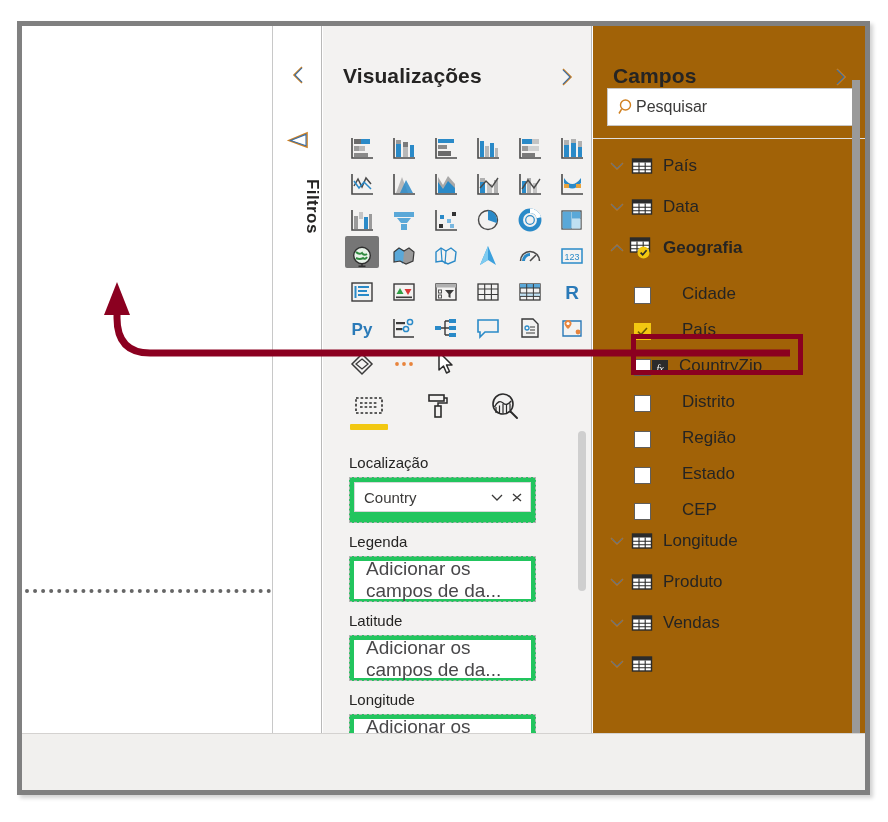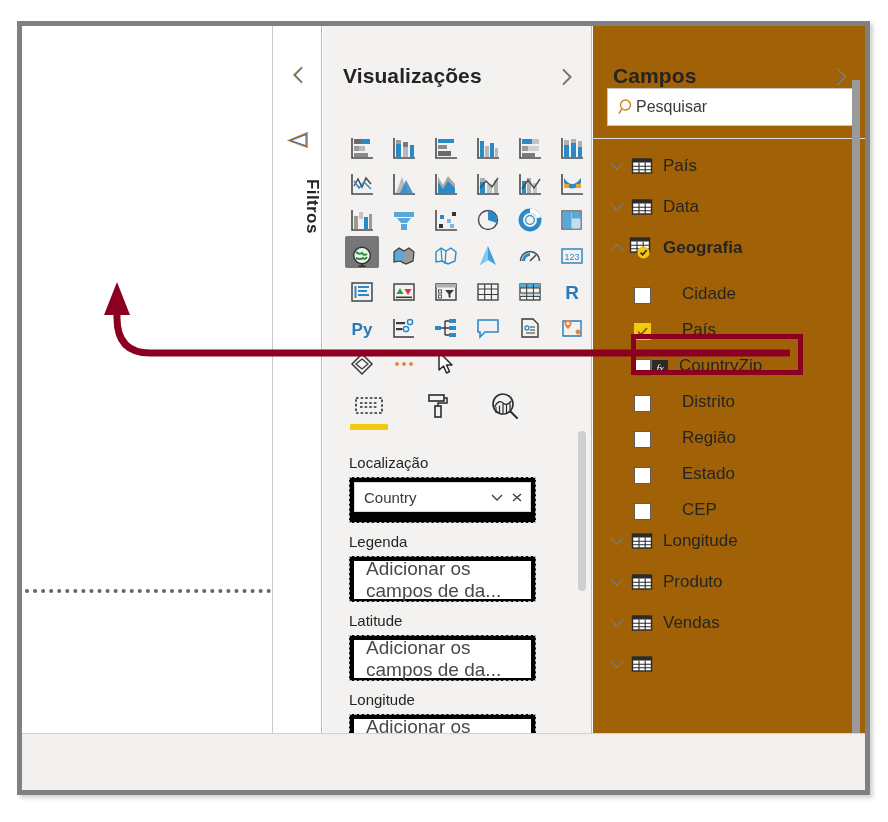--- a/index.html
+++ b/index.html
@@ -99,21 +99,21 @@
   }
 
   .wells {
     position: absolute; top: 408px; left: 0; width: 235px; height: 309px;
     padding: 10px 22px 0 26px;
     overflow: hidden;
   }
   .well-label { font-size: 15px; color: #252423; margin: 10px 0 6px 0; }
   .well-box {
     border: 1px dashed #b3b3b3;
-    background: #000000;
+    background: #22c55e;
     padding: 4px;
     height: 46px;
   }
   .well-chip {
     background: #ffffff; border: 1px solid #d8d8d8;
     height: 30px; display: flex; align-items: center;
     padding: 0 6px 0 9px;
     font-size: 15px; color: #3b3a39;
   }
   .well-chip .chip-name { flex: 1; }

